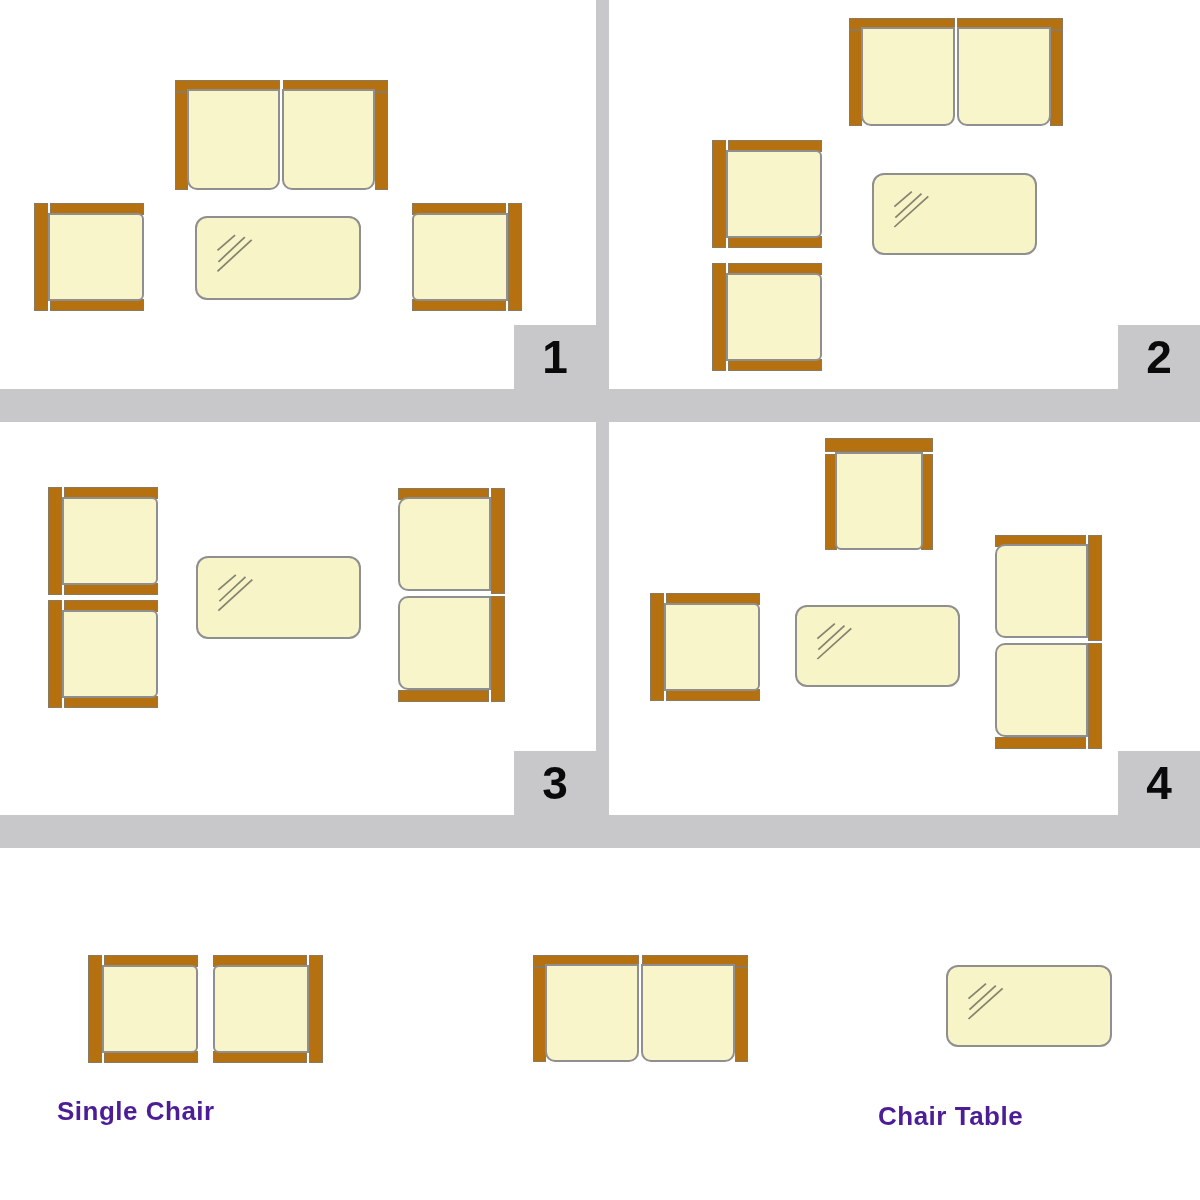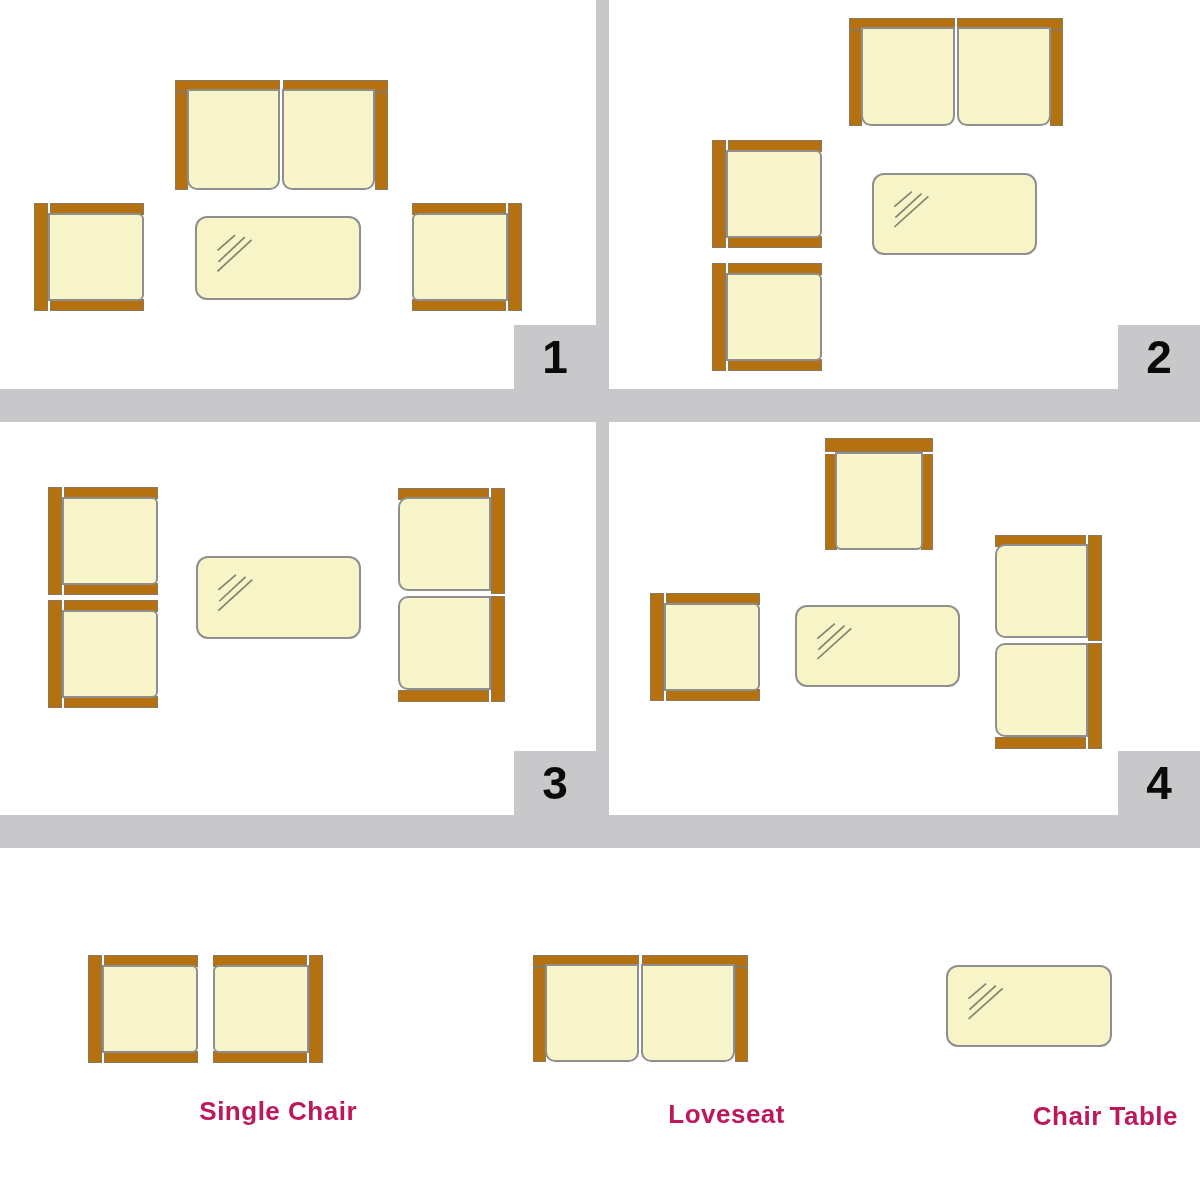--- a/index.html
+++ b/index.html
@@ -9,22 +9,22 @@
   }
   .gray{position:absolute;background:#c8c8ca;}
   .numbox{
     position:absolute;width:82px;height:64px;background:#c8c8ca;
     display:flex;align-items:center;justify-content:center;
   }
   .numbox span{
     font-weight:700;font-size:46px;color:#0a0a0a;line-height:1;
   }
   .legend-label{
-    position:absolute;width:300px;text-align:right;
-    font-weight:700;font-size:26px;color:#be185d;letter-spacing:.5px;
+    position:absolute;width:300px;text-align:left;
+    font-weight:700;font-size:26px;color:#4c1d95;letter-spacing:.5px;
   }
   #furniture-layer{position:absolute;left:0;top:0;width:100%;height:100%;}
 </style>
 </head>
 <body>
 
 <div class="canvas">
 
   <div class="gray" style="left:596px;top:0;width:13px;height:815px;"></div>
   <div class="gray" style="left:0;top:389px;width:1200px;height:33px;"></div>
@@ -185,15 +185,14 @@
           <g stroke="#84846f" stroke-width="1.8" fill="none">
             <line x1="21" y1="34" x2="39" y2="18"></line>
             <line x1="22" y1="46" x2="49" y2="20"></line>
             <line x1="21" y1="56" x2="56" y2="23"></line>
           </g>
         </svg>
       </div>
     </div>
 
   <div class="legend-label" style="left:57px;top:1096px;">Single Chair</div>
-  <div class="legend-label" style="left:485px;top:1099px;">Loveseat</div>
   <div class="legend-label" style="left:878px;top:1101px;">Chair Table</div>
 </div>
 
 </body></html>

